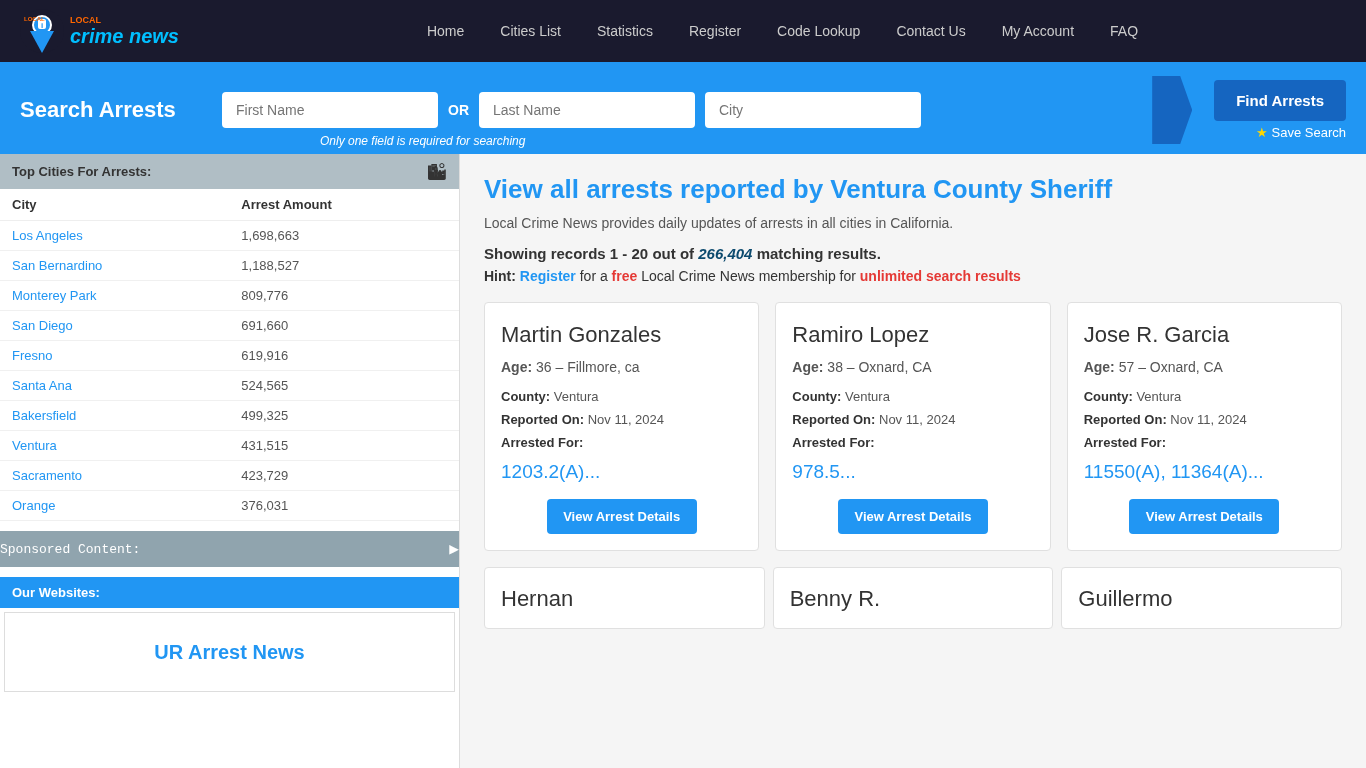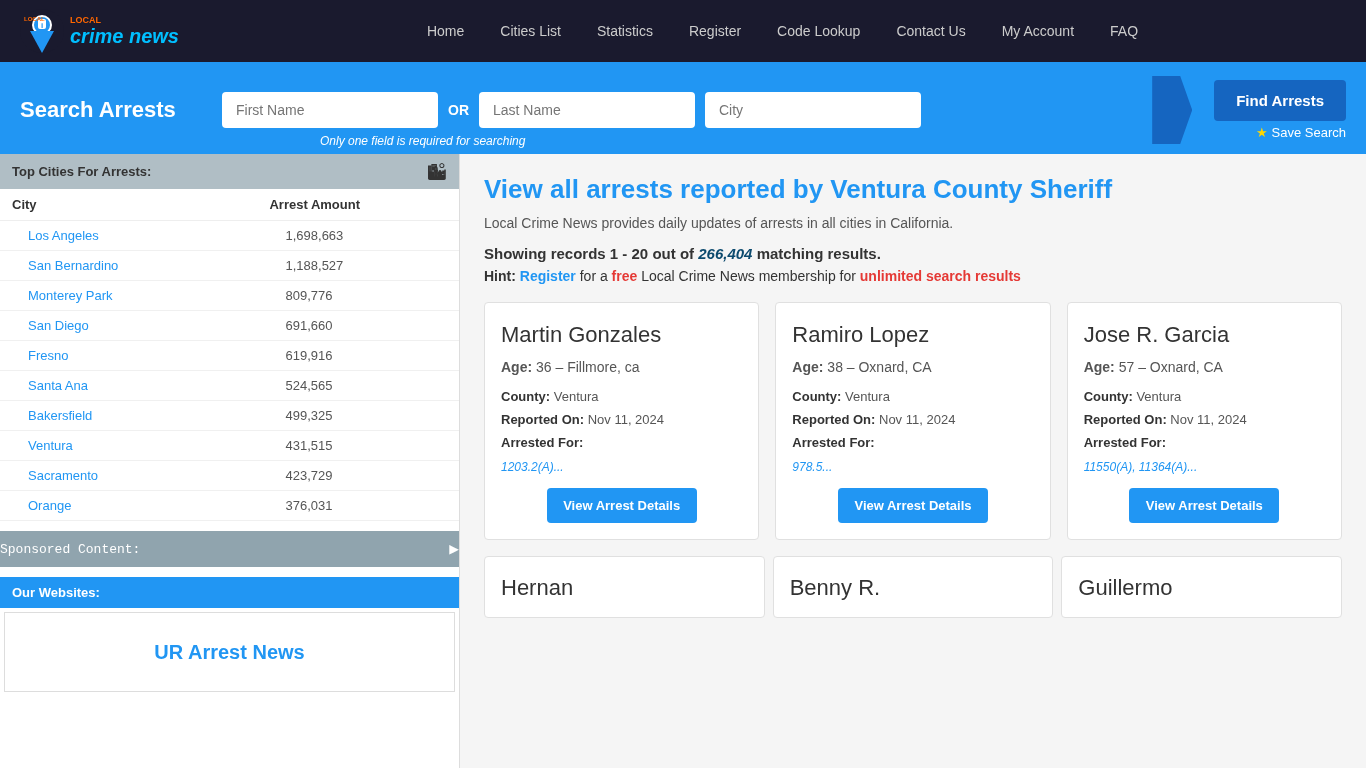--- a/index.html
+++ b/index.html
@@ -144,21 +144,21 @@
       border-collapse: collapse;
     }
     .cities-table th {
       text-align: left;
       padding: 8px 12px;
       font-size: 13px;
       color: #333;
       border-bottom: 1px solid #eee;
     }
     .cities-table td {
-      padding: 7px 28px;
+      padding: 7px 12px;
       font-size: 13px;
       border-bottom: 1px solid #f0f0f0;
     }
     .cities-table td a {
       color: #2196f3;
       text-decoration: none;
     }
     .cities-table td:last-child { color: #555; }
     .sponsored-section {
       background: #90a4ae;
@@ -256,22 +256,21 @@
     }
     .card-age strong { font-weight: bold; }
     .card-details {
       font-size: 13px;
       color: #555;
       line-height: 1.8;
     }
     .card-details strong { font-weight: bold; color: #333; }
     .card-code {
       color: #2196f3;
-      font-size: 12px;
-      font-style: italic;
+      font-size: 19px;
     }
     .view-details-btn {
       background: #2196f3;
       color: #fff;
       border: none;
       padding: 10px 16px;
       border-radius: 4px;
       cursor: pointer;
       font-size: 13px;
       font-weight: bold;

